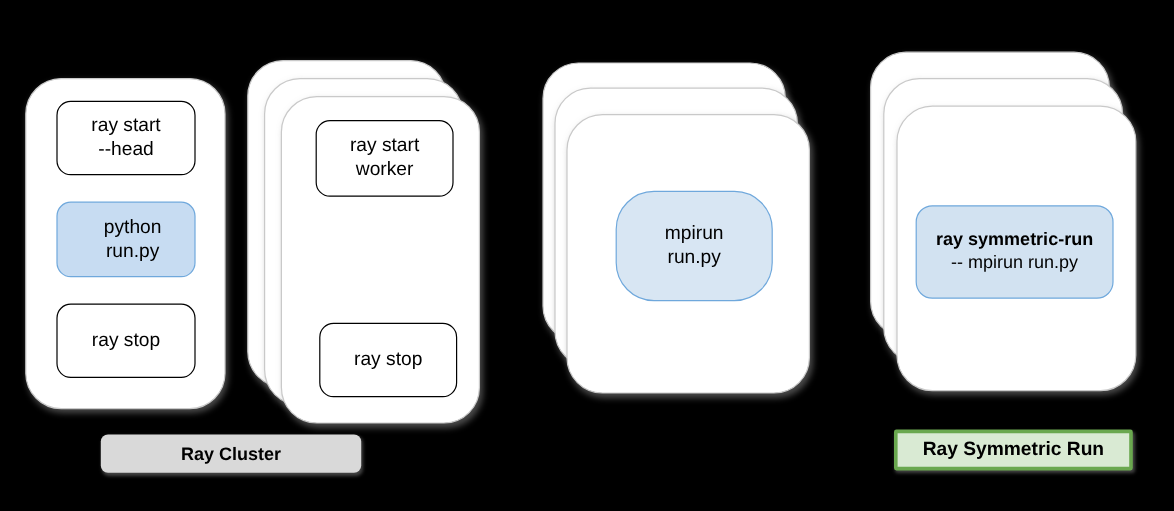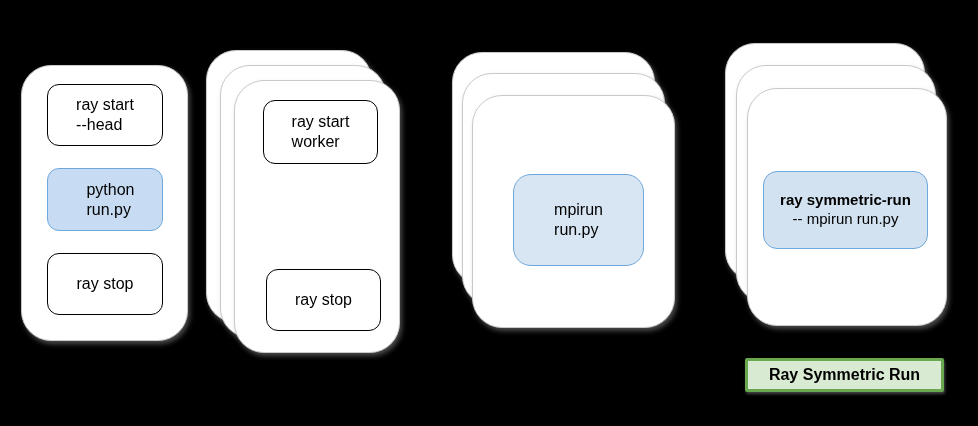--- a/index.html
+++ b/index.html
@@ -31,32 +31,33 @@
     background: var(--card-fill);
     border: 1px solid var(--card-border);
     border-radius: 30px;
     box-shadow: 2px 3px 5px rgba(150,150,150,0.5);
   }
   .cmd-box {
     position: absolute;
     display: flex;
     align-items: center;
     justify-content: center;
+    text-align: center;
     font-size: 16px;
     line-height: 1.25;
     border-radius: 12px;
   }
   .cmd-box .cmd-text { white-space: pre-line; }
   .white-box {
     background: var(--card-fill);
     border: 1.5px solid var(--box-border);
   }
   .blue-box { border: 1.5px solid var(--blue-border); }
   .blue-head { background: var(--blue-fill-head); }
-  .blue-hpc  { background: var(--blue-fill-hpc); border-radius: 18px; margin-top: 15px; }
+  .blue-hpc  { background: var(--blue-fill-hpc); border-radius: 32px; }
   .blue-sym  { background: var(--blue-fill-sym); border-radius: 14px; flex-direction: column; }
   .blue-sym .cmd-bold { font-weight: bold; font-size: 15px; }
   .blue-sym .cmd-rest { font-size: 15px; }
   .group-label {
     position: absolute;
     display: flex;
     align-items: center;
     justify-content: center;
     font-weight: bold;
     font-size: 15px;
@@ -145,17 +146,20 @@
 
   <div class="card sym-card sym-back"></div>
   <div class="card sym-card sym-mid"></div>
   <div class="card sym-card sym-front">
     <div class="cmd-box blue-box blue-sym box-symrun">
       <span class="cmd-bold">ray symmetric-run</span>
       <span class="cmd-rest">-- mpirun run.py</span>
     </div>
   </div>
 
+  <div class="group-label gray-label label-ray-cluster">
+    <span>Ray Cluster</span>
+  </div>
   <div class="group-label green-label label-symmetric">
     <span>Ray Symmetric Run</span>
   </div>
 
 </div>
 
 </body></html>

